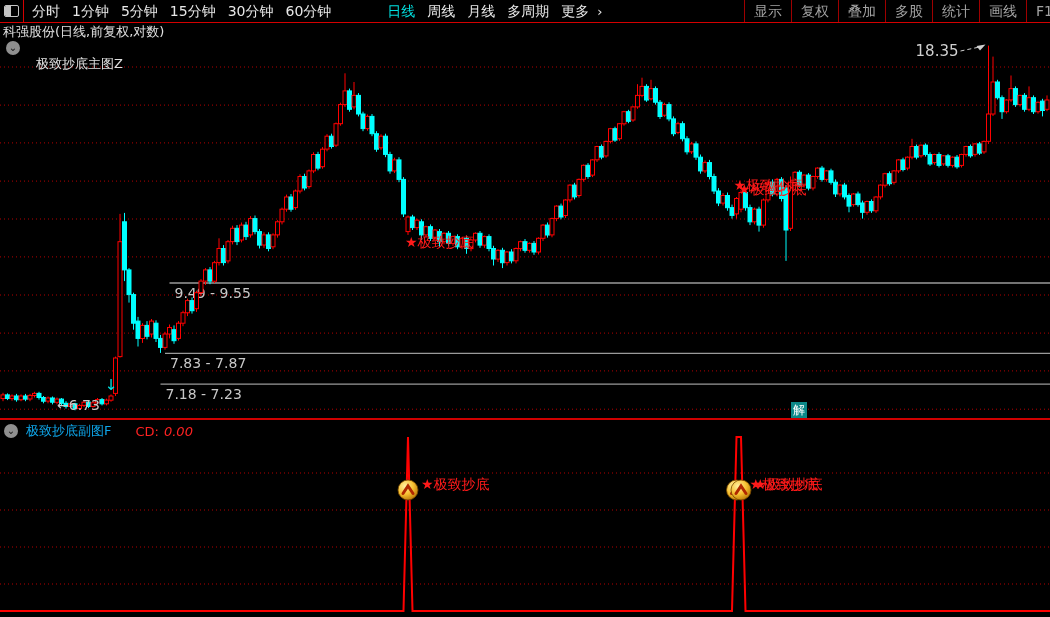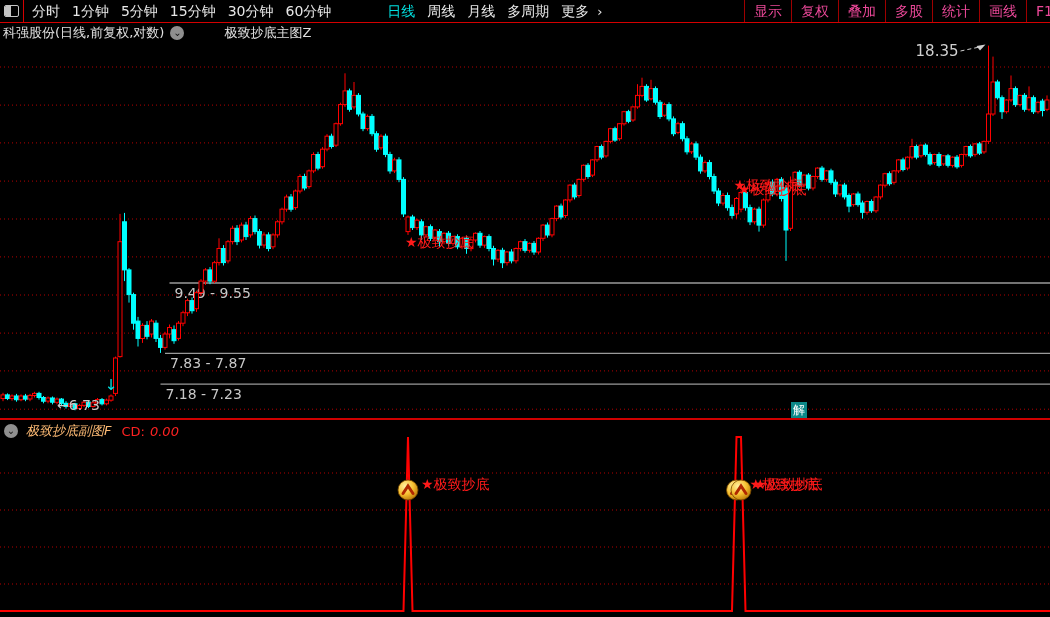--- a/index.html
+++ b/index.html
@@ -9,35 +9,35 @@
   .topbar{position:absolute;left:0;top:0;width:1050px;height:22px;background:#000;
           border-bottom:1px solid #d40000;display:flex;align-items:center;overflow:hidden;z-index:30;}
   .tb-icon{flex:none;width:13px;height:10px;border:1px solid #c4c4c4;border-radius:2px;margin:0 4px 0 4px;position:relative;}
   .tb-icon::after{content:"";position:absolute;left:0;top:0;bottom:0;width:6px;background:#c4c4c4;border-radius:1px 0 0 1px;}
   .tb-sep{flex:none;width:1px;height:22px;background:#d40000;}
   .lmenu{display:flex;align-items:center;margin-left:2px;}
   .mi{flex:none;color:#e8e8e8;font-size:14px;padding:16px 6px;line-height:22px;cursor:default;white-space:nowrap;}
   .mi.active{color:#00dddd;margin-left:44px;}
   .mi-chev{color:#e8e8e8;font-size:13px;padding:0 2px;}
   .rmenu{position:absolute;left:744px;top:0;display:flex;height:22px;}
-  .rmi{flex:none;color:#ec4899;font-size:14px;line-height:22px;padding:0 9px;border-left:1px solid #9e0000;white-space:nowrap;}
+  .rmi{flex:none;color:#a3a3a3;font-size:14px;line-height:22px;padding:0 9px;border-left:1px solid #9e0000;white-space:nowrap;}
   
-  .titlerow{position:absolute;left:0;top:23px;width:1050px;height:20px;display:flex;align-items:center;z-index:20;}
+  .titlerow{position:absolute;left:0;top:23px;width:1050px;height:20px;display:flex;z-index:20;flex-direction:column;}
   .stock-label{color:#e0e0e0;font-size:13px;margin-left:3px;white-space:nowrap;}
   .chev-circle{display:inline-flex;width:14px;height:14px;border-radius:50%;background:#8f8f8f;color:#151515;
                font-size:10px;line-height:14px;align-items:center;justify-content:center;margin:0 4px 0 6px;}
   .ind-label{color:#e0e0e0;font-size:13px;white-space:nowrap;margin-left:36px;}
   .title-icons{position:absolute;right:5px;top:3px;display:flex;align-items:center;gap:9px;}
   .diamond{width:8px;height:8px;border:1px solid #7c2020;transform:rotate(45deg);}
   .panel-icon{width:12px;height:10px;border:1px solid #c4c4c4;border-radius:2px;position:relative;}
   .panel-icon::after{content:"";position:absolute;right:0;top:0;bottom:0;width:5px;background:#c4c4c4;}
   
   .subheader{position:absolute;left:4px;top:422px;height:18px;display:flex;align-items:center;z-index:20;}
-  .sub-title{color:#fdba74;font-size:13px;margin-left:4px;font-style:italic;}
-  .sub-cd{color:#ff2222;font-size:13px;margin-left:10px;}
+  .sub-title{color:#0ea5e9;font-size:13px;margin-left:4px;}
+  .sub-cd{color:#ff2222;font-size:13px;margin-left:24px;}
   .sub-cd-val{color:#ff2222;font-size:13px;margin-left:5px;font-style:italic;}
   
   .jie-badge{position:absolute;left:791px;top:402px;width:16px;height:16px;background:#0c8888;color:#fff;
              font-size:12px;line-height:16px;text-align:center;z-index:25;}
   svg{position:absolute;left:0;top:0;z-index:10;}
 </style>
 </head>
 <body>
 
 <div class="screen">

